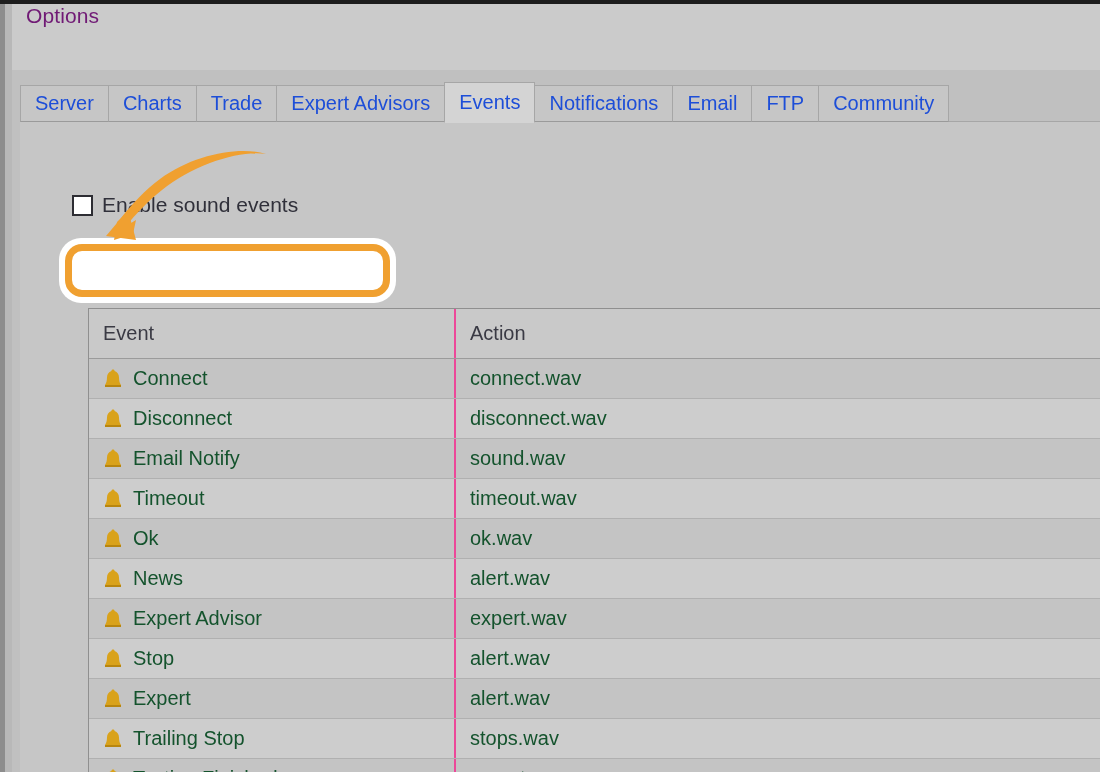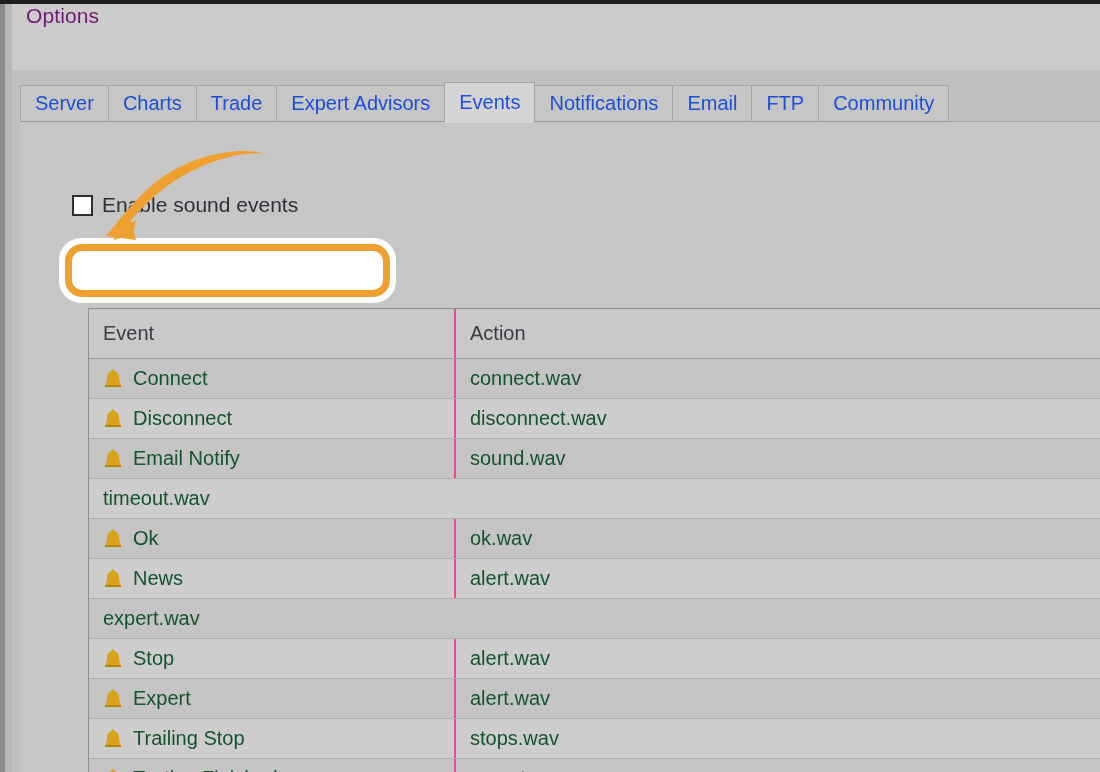--- a/index.html
+++ b/index.html
@@ -345,20 +345,27 @@
                 <path d="M10 1.5 C11 1.5 11.6 2.1 11.6 3 C14.4 3.9 16 6.4 16 9.6 C16 13 16.8 15.4 18 17 L2 17 C3.2 15.4 4 13 4 9.6 C4 6.4 5.6 3.9 8.4 3 C8.4 2.1 9 1.5 10 1.5 Z" fill="#d9a21b"></path>
                 <path d="M2 17 L18 17 L18 19 L2 19 Z" fill="#b8860f"></path>
               </svg>
               <span class="cell-text">Email Notify</span>
             </div>
             <div class="cell-action">
               <span class="cell-text">sound.wav</span>
             </div>
           </div>
           <div class="trow body row-even">
+            <div class="cell-event">
+              <svg class="bell" viewBox="0 0 20 22">
+                <path d="M10 1.5 C11 1.5 11.6 2.1 11.6 3 C14.4 3.9 16 6.4 16 9.6 C16 13 16.8 15.4 18 17 L2 17 C3.2 15.4 4 13 4 9.6 C4 6.4 5.6 3.9 8.4 3 C8.4 2.1 9 1.5 10 1.5 Z" fill="#d9a21b"></path>
+                <path d="M2 17 L18 17 L18 19 L2 19 Z" fill="#b8860f"></path>
+              </svg>
+              <span class="cell-text">Timeout</span>
+            </div>
             <div class="cell-action">
               <span class="cell-text">timeout.wav</span>
             </div>
           </div>
           <div class="trow body row-odd">
             <div class="cell-event">
               <svg class="bell" viewBox="0 0 20 22">
                 <path d="M10 1.5 C11 1.5 11.6 2.1 11.6 3 C14.4 3.9 16 6.4 16 9.6 C16 13 16.8 15.4 18 17 L2 17 C3.2 15.4 4 13 4 9.6 C4 6.4 5.6 3.9 8.4 3 C8.4 2.1 9 1.5 10 1.5 Z" fill="#d9a21b"></path>
                 <path d="M2 17 L18 17 L18 19 L2 19 Z" fill="#b8860f"></path>
               </svg>
@@ -374,20 +381,27 @@
                 <path d="M10 1.5 C11 1.5 11.6 2.1 11.6 3 C14.4 3.9 16 6.4 16 9.6 C16 13 16.8 15.4 18 17 L2 17 C3.2 15.4 4 13 4 9.6 C4 6.4 5.6 3.9 8.4 3 C8.4 2.1 9 1.5 10 1.5 Z" fill="#d9a21b"></path>
                 <path d="M2 17 L18 17 L18 19 L2 19 Z" fill="#b8860f"></path>
               </svg>
               <span class="cell-text">News</span>
             </div>
             <div class="cell-action">
               <span class="cell-text">alert.wav</span>
             </div>
           </div>
           <div class="trow body row-odd">
+            <div class="cell-event">
+              <svg class="bell" viewBox="0 0 20 22">
+                <path d="M10 1.5 C11 1.5 11.6 2.1 11.6 3 C14.4 3.9 16 6.4 16 9.6 C16 13 16.8 15.4 18 17 L2 17 C3.2 15.4 4 13 4 9.6 C4 6.4 5.6 3.9 8.4 3 C8.4 2.1 9 1.5 10 1.5 Z" fill="#d9a21b"></path>
+                <path d="M2 17 L18 17 L18 19 L2 19 Z" fill="#b8860f"></path>
+              </svg>
+              <span class="cell-text">Expert Advisor</span>
+            </div>
             <div class="cell-action">
               <span class="cell-text">expert.wav</span>
             </div>
           </div>
           <div class="trow body row-even">
             <div class="cell-event">
               <svg class="bell" viewBox="0 0 20 22">
                 <path d="M10 1.5 C11 1.5 11.6 2.1 11.6 3 C14.4 3.9 16 6.4 16 9.6 C16 13 16.8 15.4 18 17 L2 17 C3.2 15.4 4 13 4 9.6 C4 6.4 5.6 3.9 8.4 3 C8.4 2.1 9 1.5 10 1.5 Z" fill="#d9a21b"></path>
                 <path d="M2 17 L18 17 L18 19 L2 19 Z" fill="#b8860f"></path>
               </svg>

